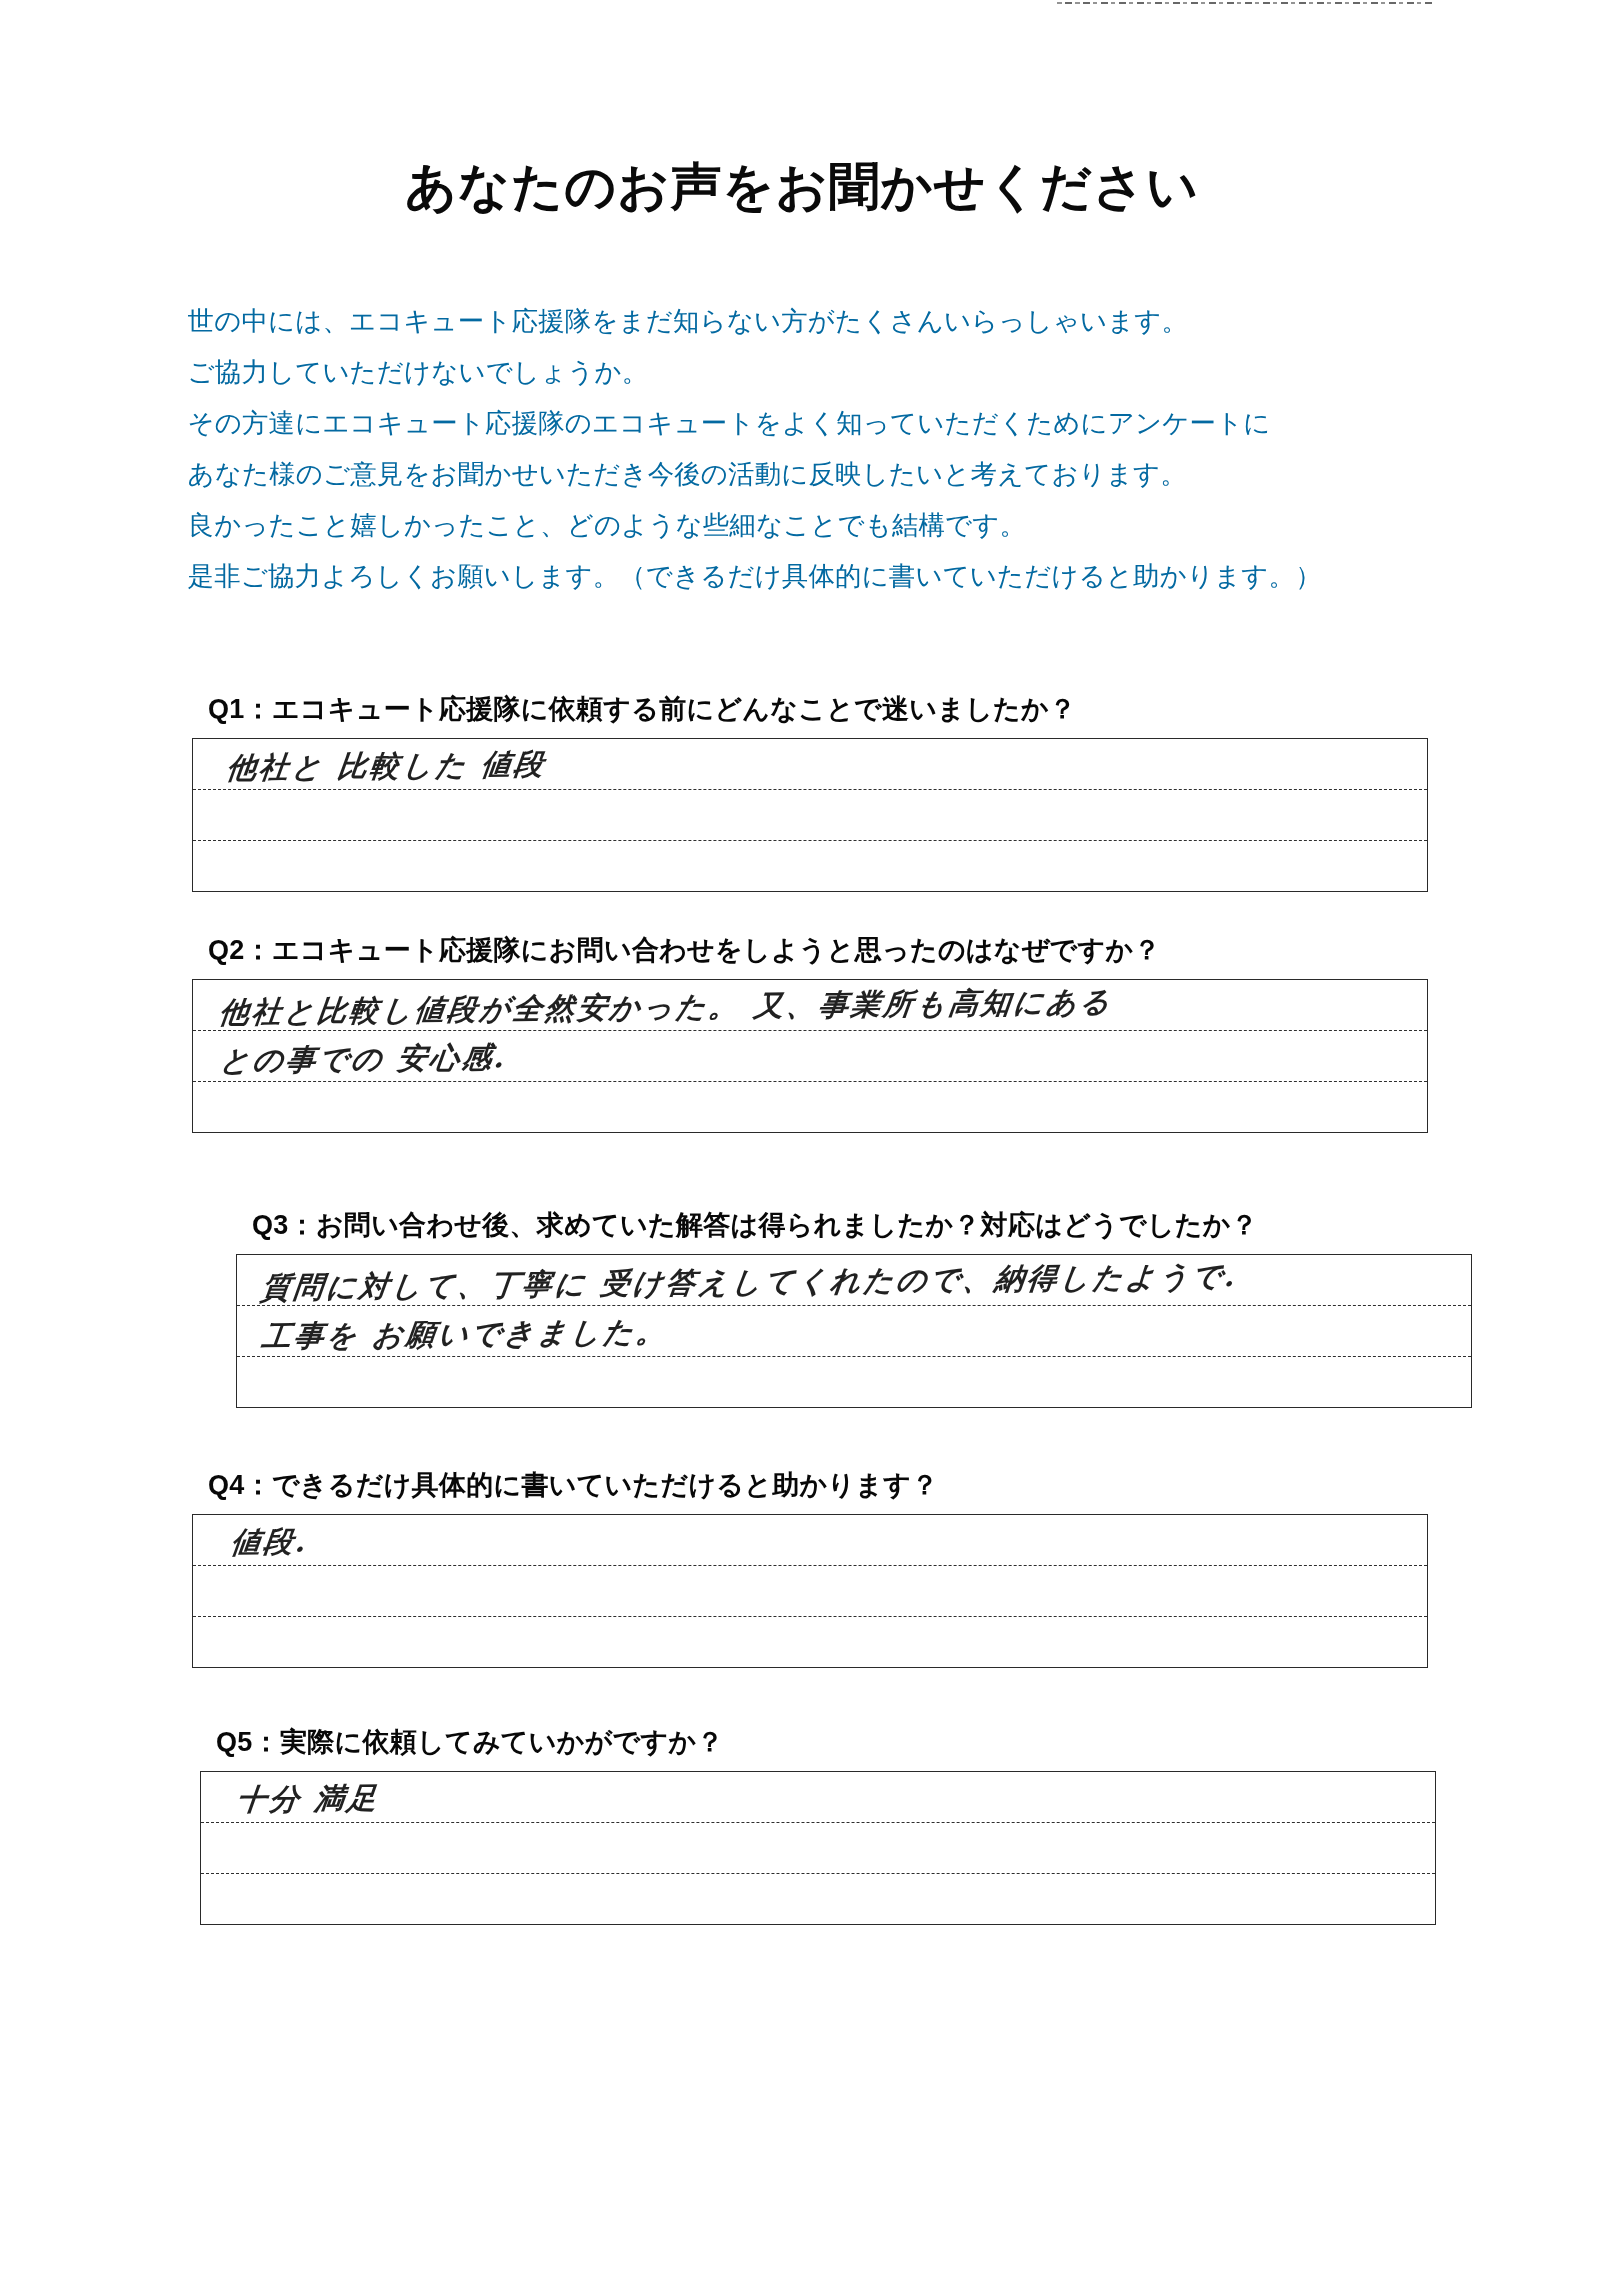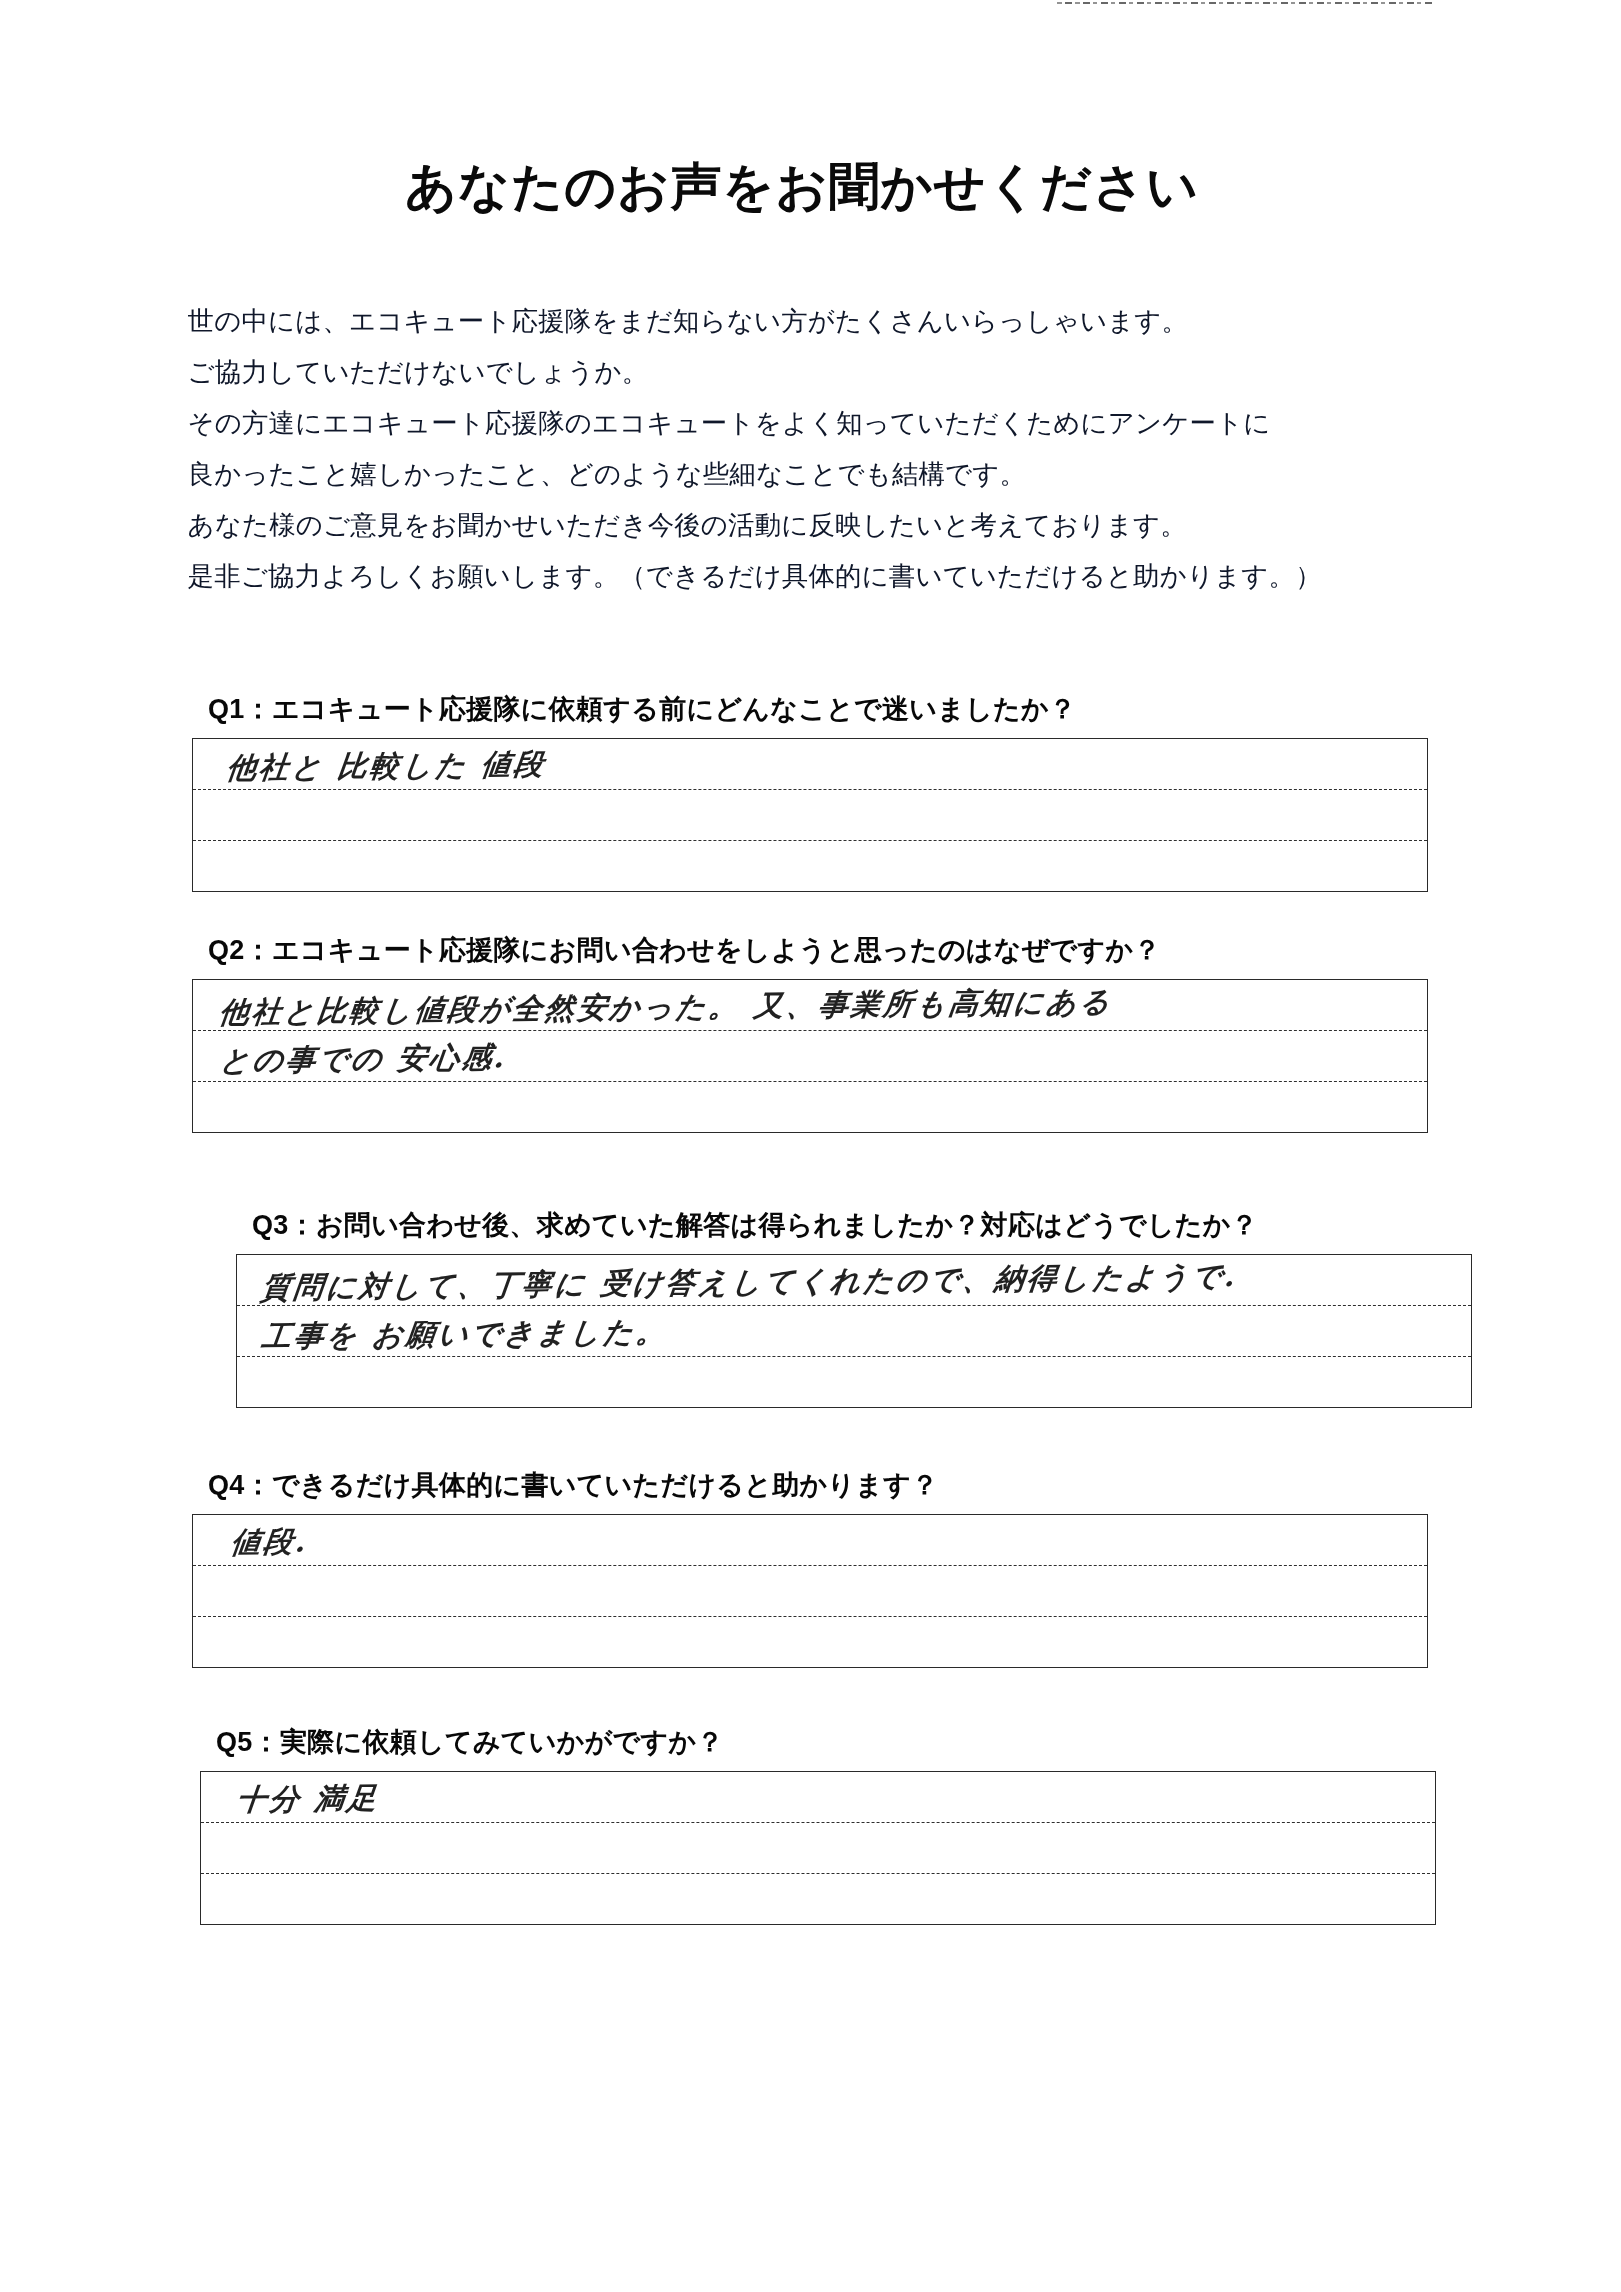--- a/index.html
+++ b/index.html
@@ -68,21 +68,21 @@
   
   .intro {
     position: absolute;
     left: 3.6px;
     top: 296px;
     width: 1245px;
   }
   .intro-line {
     font-size: 26.4px;
     line-height: 51px;
-    color: #0f172a;
+    color: #0369a1;
     white-space: nowrap;
     letter-spacing: 0.2px;
   }
 
   
   .qblock {
     position: absolute;
     left: 0;
     width: 1236px;
     padding-left: 8px;
@@ -147,22 +147,22 @@
   <div class="scan-artifact two"></div>
 
   <div class="content">
 
     <div class="doc-title">あなたのお声をお聞かせください</div>
 
     <div class="intro">
       <div class="intro-line">世の中には、エコキュート応援隊をまだ知らない方がたくさんいらっしゃいます。</div>
       <div class="intro-line">ご協力していただけないでしょうか。</div>
       <div class="intro-line">その方達にエコキュート応援隊のエコキュートをよく知っていただくためにアンケートに</div>
+      <div class="intro-line">あなた様のご意見をお聞かせいただき今後の活動に反映したいと考えております。</div>
       <div class="intro-line">良かったこと嬉しかったこと、どのような些細なことでも結構です。</div>
-      <div class="intro-line">あなた様のご意見をお聞かせいただき今後の活動に反映したいと考えております。</div>
       <div class="intro-line">是非ご協力よろしくお願いします。（できるだけ具体的に書いていただけると助かります。）</div>
     </div>
 
     <div class="qblock" style="top:691px;">
       <div class="q-label">Q1：エコキュート応援隊に依頼する前にどんなことで迷いましたか？</div>
       <div class="answer-box" style="height:154px;">
         <div class="rowline r1"></div>
         <div class="rowline r2"></div>
         <div class="hand">
           <span class="hw row1" style="left:34px;">他社と 比較した 値段</span>

